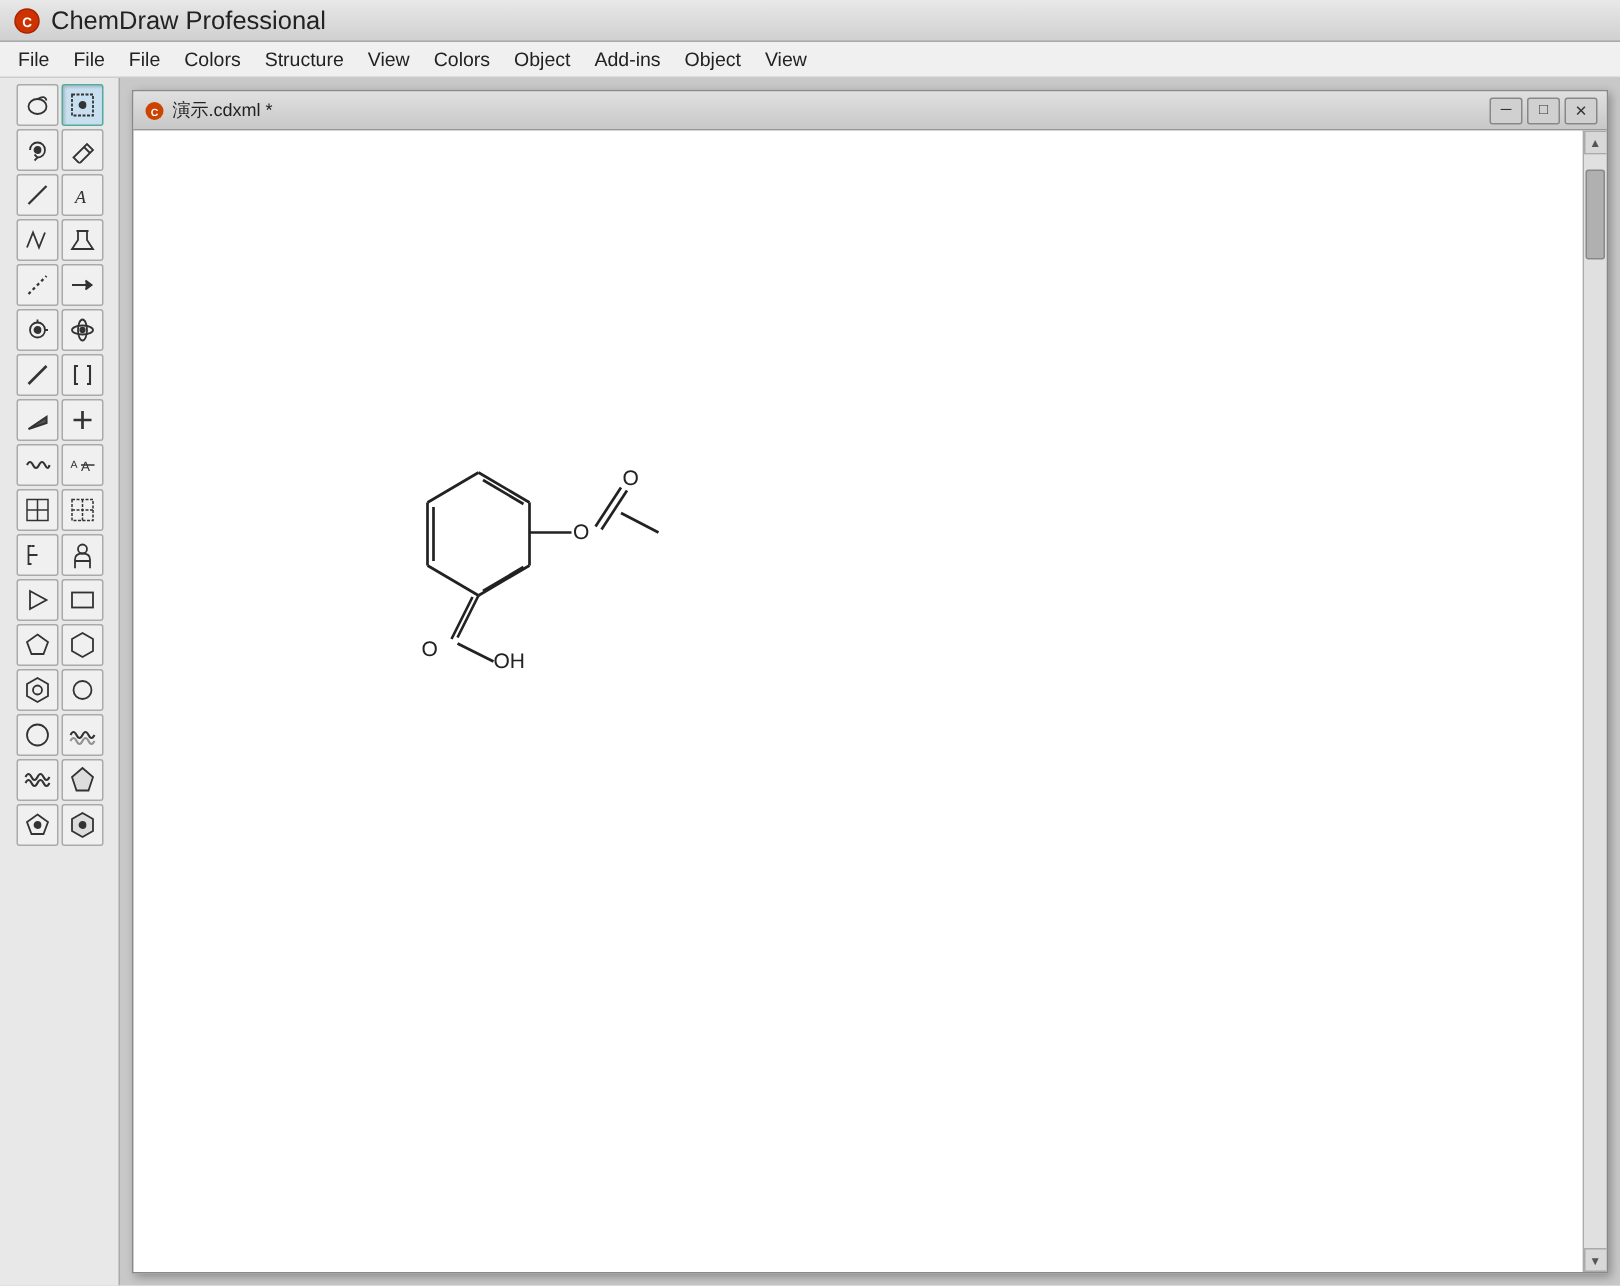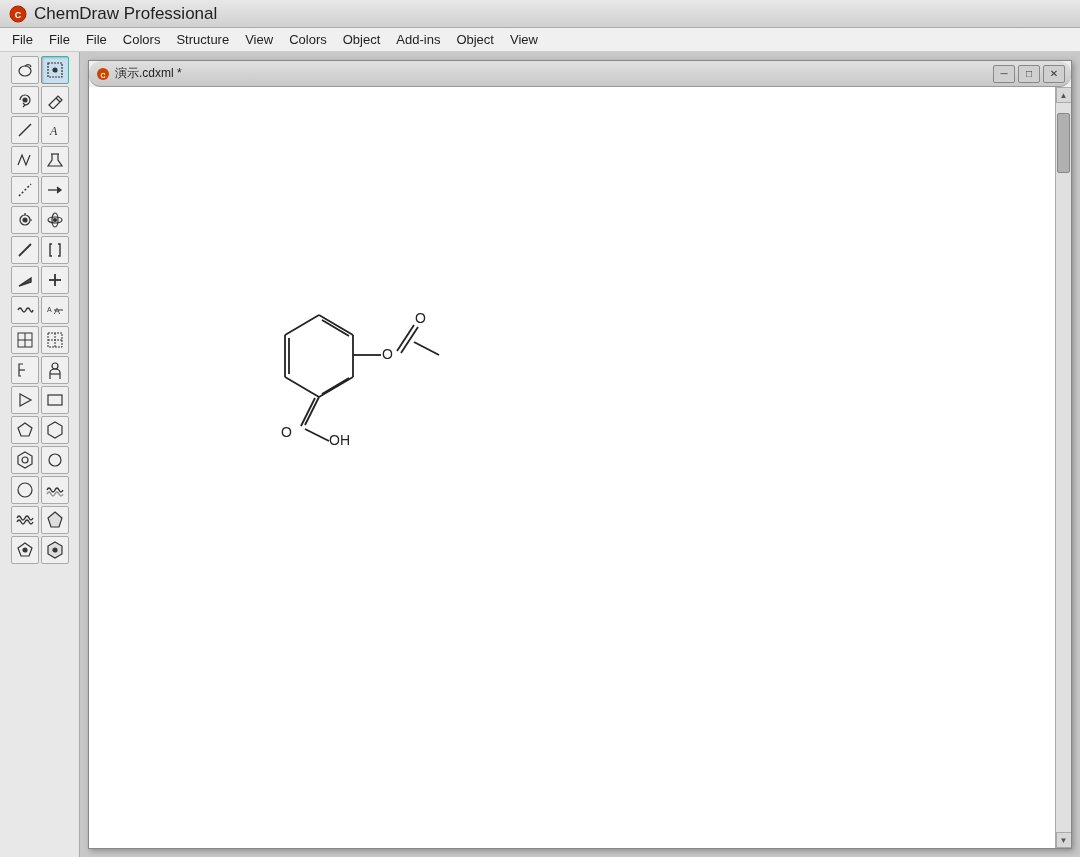--- a/index.html
+++ b/index.html
@@ -126,21 +126,20 @@
     }
 
     #doc-title-bar {
       background: linear-gradient(to bottom, #e0e0e0, #c8c8c8);
       height: 26px;
       display: flex;
       align-items: center;
       padding: 0 6px;
       border-bottom: 1px solid #999;
       position: relative;
-      border-radius: 12px;
     }
     #doc-icon {
       width: 16px;
       height: 16px;
       margin-right: 4px;
       font-size: 10px;
       color: #cc4400;
       display: flex;
       align-items: center;
       justify-content: center;

